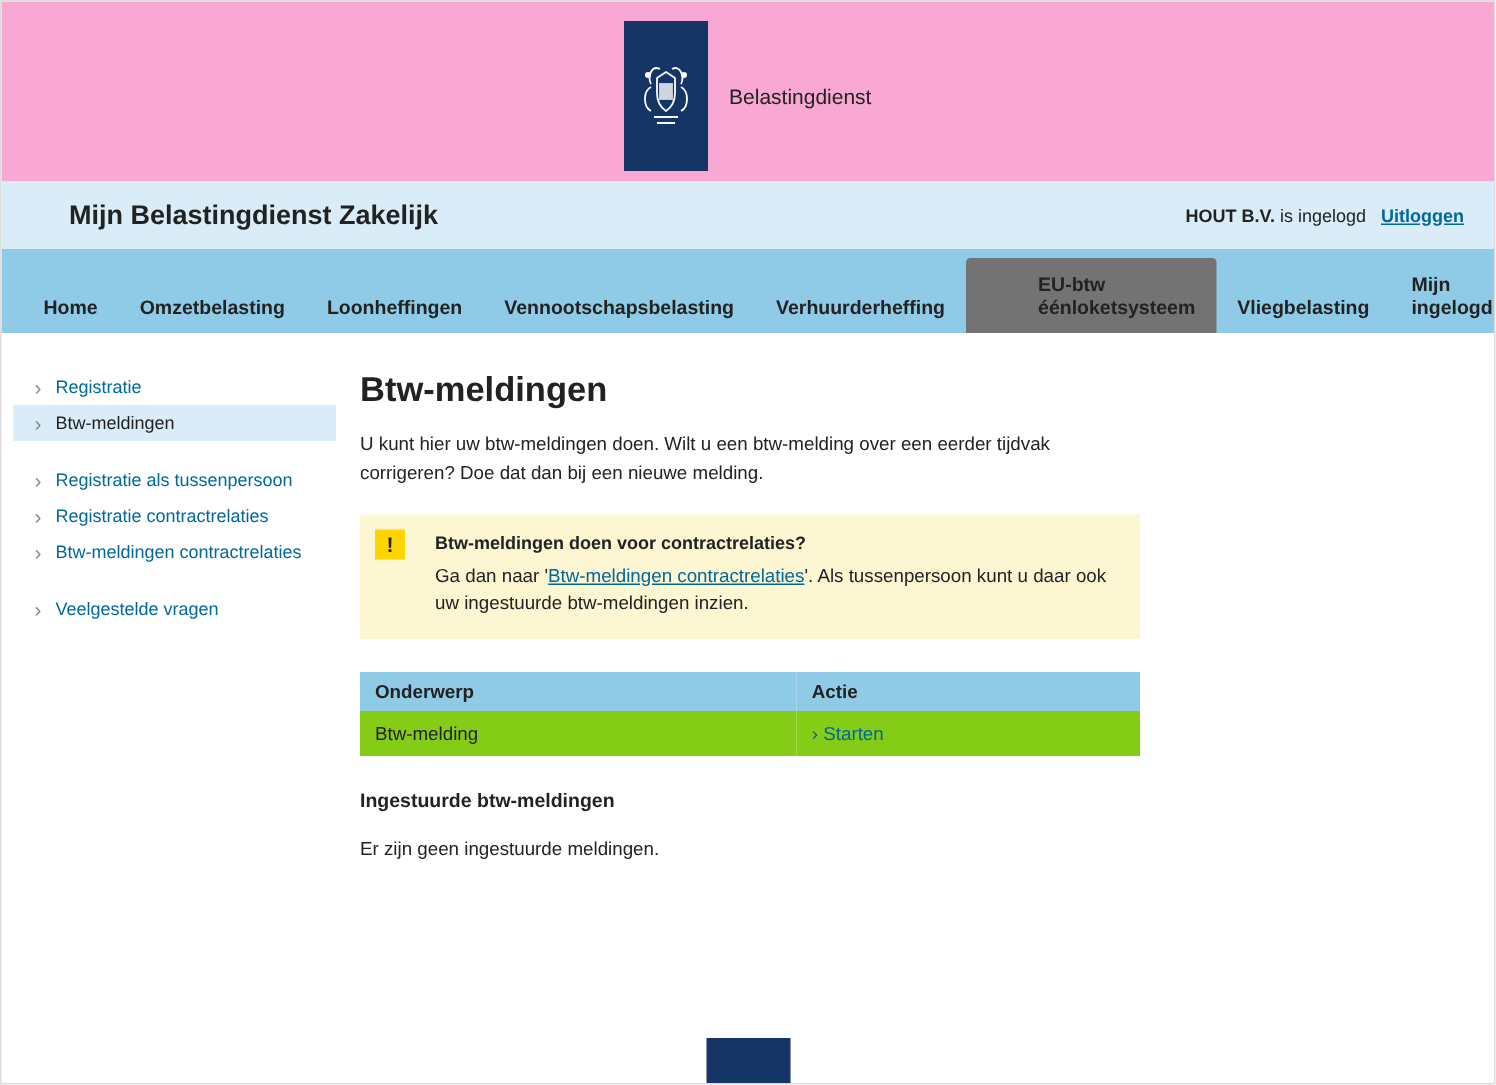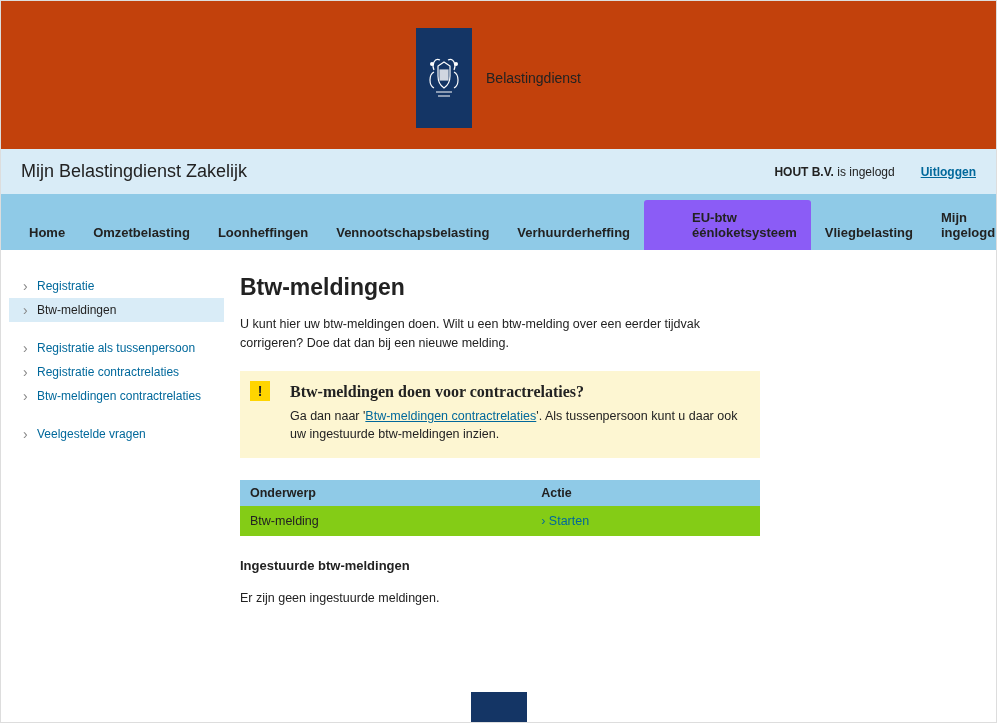--- a/index.html
+++ b/index.html
@@ -6,22 +6,22 @@
   body {
     font-family: Verdana, Geneva, sans-serif;
     font-size: 13px;
     color: #222;
     background: #fff;
   }
   .page { border: 1px solid #ddd; width: 997px; height: 723px; position: relative; overflow: hidden; }
 
   
   .top-header {
-    height: 148px;
-    background: #c2410c;
+    height: 120px;
+    background: #f9a8d4;
     display: flex;
     align-items: center;
     justify-content: center;
     padding-top: 6px;
   }
   .logo-block {
     display: flex;
     align-items: center;
     gap: 14px;
   }
@@ -38,22 +38,22 @@
   .logo-text { font-size: 14px; color: #222; }
 
   
   .title-bar {
     background: #d9ecf7;
     display: flex;
     align-items: center;
     justify-content: space-between;
     padding: 12px 20px;
   }
-  .title-bar h1 { font-size: 18px; font-weight: normal; }
-  .login-info { font-size: 12px; display: flex; align-items: center; gap: 26px; }
+  .title-bar h1 { font-size: 18px; font-weight: bold; margin-left: 25px; }
+  .login-info { font-size: 12px; display: flex; align-items: center; gap: 10px; }
   .login-info .user-name { font-weight: bold; }
   .login-info .logout { color: #01689b; text-decoration: underline; font-weight: bold; cursor: pointer; }
 
   
   .nav-bar {
     background: #8fcae7;
     display: flex;
     align-items: flex-end;
     padding: 0 14px;
     height: 56px;
@@ -63,21 +63,21 @@
     padding: 10px 14px 10px 14px;
     font-size: 13px;
     font-weight: bold;
     color: #222;
     cursor: pointer;
     border-top-left-radius: 3px;
     border-top-right-radius: 3px;
     margin-bottom: 0;
   }
   .nav-tab.active {
-    background: #8b5cf6;
+    background: #737373;
     padding-left: 48px;
   }
 
   
   .main {
     display: flex;
     padding: 24px 18px 0 8px;
     gap: 16px;
   }
 
@@ -122,21 +122,21 @@
     width: 20px;
     height: 20px;
     background: #ffd500;
     display: flex;
     align-items: center;
     justify-content: center;
     font-weight: bold;
     font-size: 14px;
     color: #222;
   }
-  .alert-title { font-weight: bold; font-size: 16px; margin-bottom: 6px; font-family: Liberation Serif, serif; }
+  .alert-title { font-weight: bold; font-size: 12px; margin-bottom: 6px; }
   .alert-body { font-size: 12.5px; line-height: 1.5; }
   .alert-body .link { color: #01689b; text-decoration: underline; cursor: pointer; }
 
   .data-table { width: 100%; border-collapse: collapse; margin-bottom: 22px; }
   .data-table th {
     background: #8fcae7;
     text-align: left;
     padding: 6px 10px;
     font-size: 12.5px;
     font-weight: bold;

